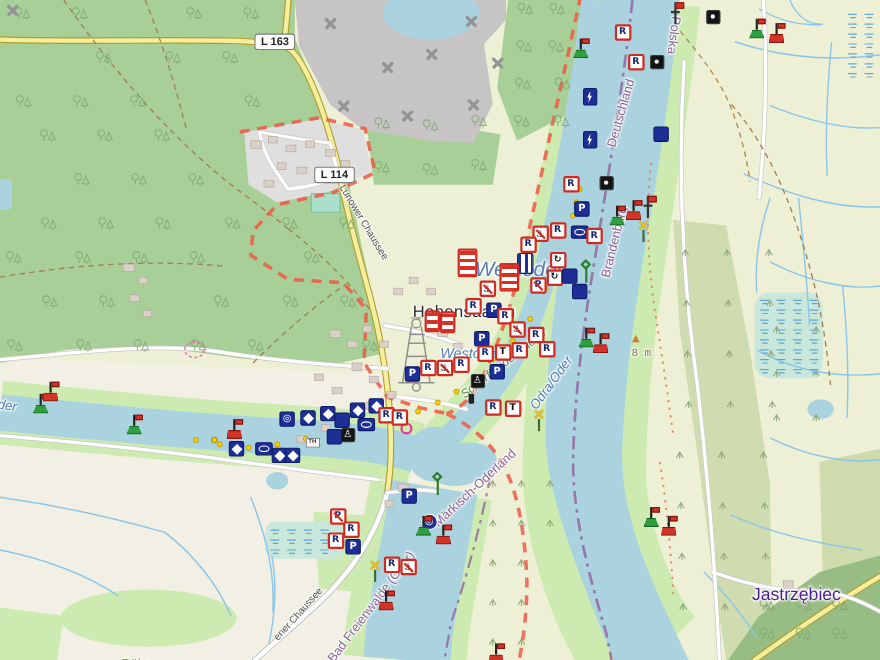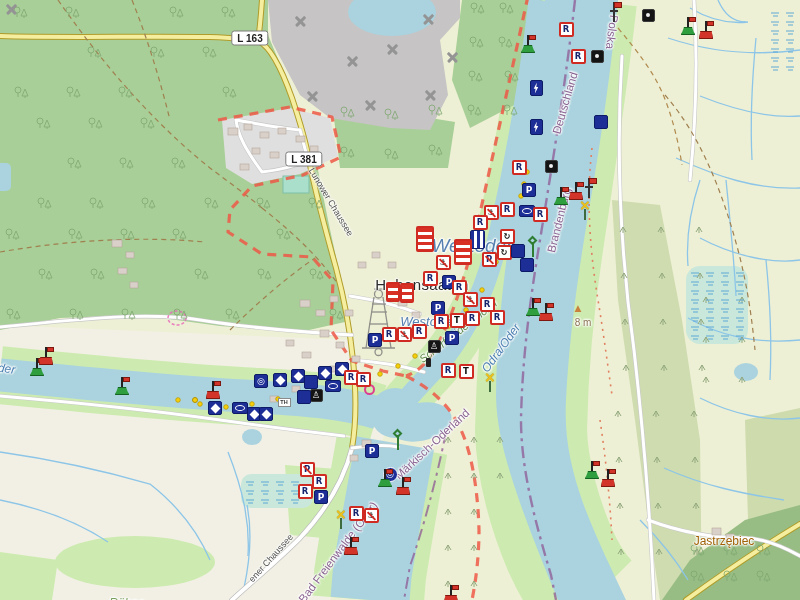--- a/index.html
+++ b/index.html
@@ -4,21 +4,21 @@
 <style>
   html,body{margin:0;padding:0;background:#eef0d5;}
   #map{position:relative;width:800px;height:600px;overflow:hidden;background:#eef0d5;
        font-family:"Liberation Sans",sans-serif;}
   #base{position:absolute;left:0;top:0;z-index:1;}
   
   .lbl{position:absolute;white-space:nowrap;z-index:4;pointer-events:none;
        font-family:"Liberation Sans",sans-serif;
        text-shadow:0 1px 2px #fff,0 -1px 2px #fff,1px 0 2px #fff,-1px 0 2px #fff,0 0 3px #fff;}
   .place   {font-size:15px;color:#2b2b2b;letter-spacing:.4px;z-index:5;}
-  .place2  {font-size:12px;color:#a16207;}
+  .place2  {font-size:16px;color:#4c1d95;}
   .street  {font-size:9px;color:#4f4f4f;}
   .boundary{font-size:11.5px;color:#8a6492;}
   .water   {font-size:12px;font-style:italic;color:#4d80b3;}
   .waterBig{font-size:19px;font-style:italic;color:#5580b0;z-index:3;}
   .water2  {font-size:13px;font-style:italic;color:#5580b0;z-index:3;}
   .area    {font-size:11px;font-style:italic;color:#5d8a4c;}
   .area2   {font-size:12px;font-style:italic;color:#7aa05e;}
   .elev    {font-size:10px;color:#8c7355;}
   .badge{position:absolute;transform:translate(-50%,-50%);background:#fff;border:1px solid #7d7d7d;
          border-radius:3px;padding:1px 5px;font-weight:bold;font-size:10px;color:#222;z-index:5;}
@@ -739,25 +739,25 @@
       <div class="lbl boundary" style="left: 432px; top: 444px; transform: translate(-50%, -50%) rotate(-43deg);">Märkisch-Oderland</div>
       <div class="lbl boundary" style="left: 559px; top: 220px; transform: translate(-50%, -50%) rotate(-76deg);">Brandenburg</div>
       <div class="lbl boundary" style="left: 565px; top: 103px; transform: translate(-50%, -50%) rotate(-74deg);">Deutschland</div>
       <div class="lbl boundary" style="left: 612px; top: 32px; transform: translate(-50%, -50%) rotate(97deg);">Polska</div>
       <div class="lbl water" style="left: 501px; top: 348px; transform: translate(-50%, -50%) rotate(-54deg);">Odra/Oder</div>
       <div class="lbl waterBig" style="left: 472px; top: 246px; transform: translate(-50%, -50%) rotate(0deg);">Westoder</div>
       <div class="lbl water2" style="left: 428px; top: 321px; transform: translate(-50%, -50%) rotate(0deg);">Westoder</div>
       <div class="lbl water" style="left: 2px; top: 368px; transform: translate(-50%, -50%) rotate(8deg);">Oder</div>
       <div class="lbl area" style="left: 458px; top: 331px; transform: translate(-50%, -50%) rotate(-38deg);">Schorfheide-Chorin</div>
       <div class="lbl area2" style="left: 127px; top: 603px; transform: translate(-50%, -50%) rotate(0deg);">Rähne</div>
-      <div class="lbl elev" style="left: 583px; top: 322px; transform: translate(-50%, -50%) rotate(0deg);">8 m</div>
+      <div class="lbl elev" style="left: 583px; top: 322px; transform: translate(-50%, -50%) rotate(0deg); font-family: Liberation Mono, monospace;">8 m</div>
     </div>
   <div id="badges">
       <div class="badge" style="left: 250px; top: 38px;">L 163</div>
-      <div class="badge" style="left: 304px; top: 159px;">L 381</div>
+      <div class="badge" style="left: 304px; top: 159px;">L 114</div>
     </div>
   <div id="markers">
       <div class="mk mk-mine" style="left: 11px; top: 10px;">
         <i class="mx a"></i>
         <i class="mx b"></i>
       </div>
       <div class="mk mk-mine" style="left: 300px; top: 22px;">
         <i class="mx a"></i>
         <i class="mx b"></i>
       </div>

